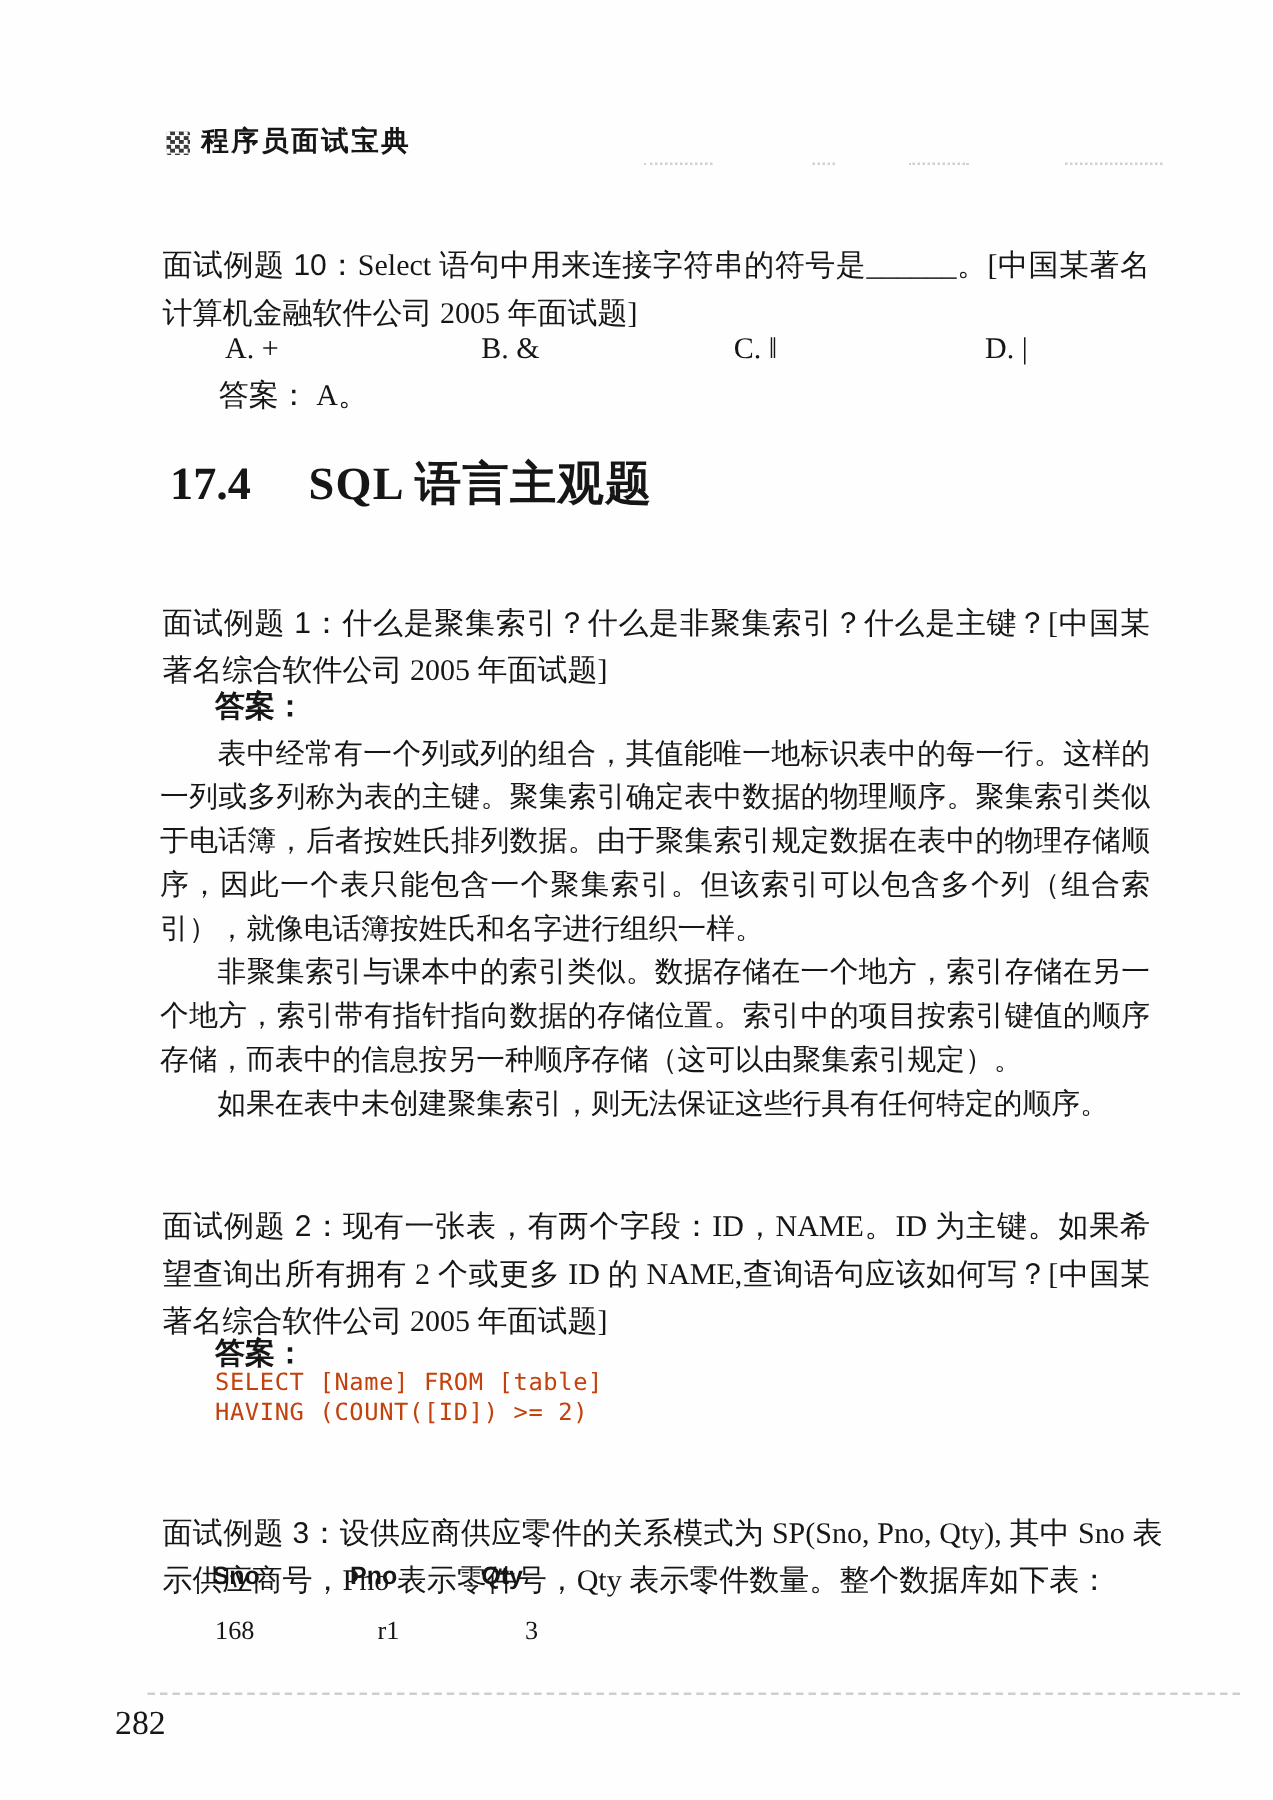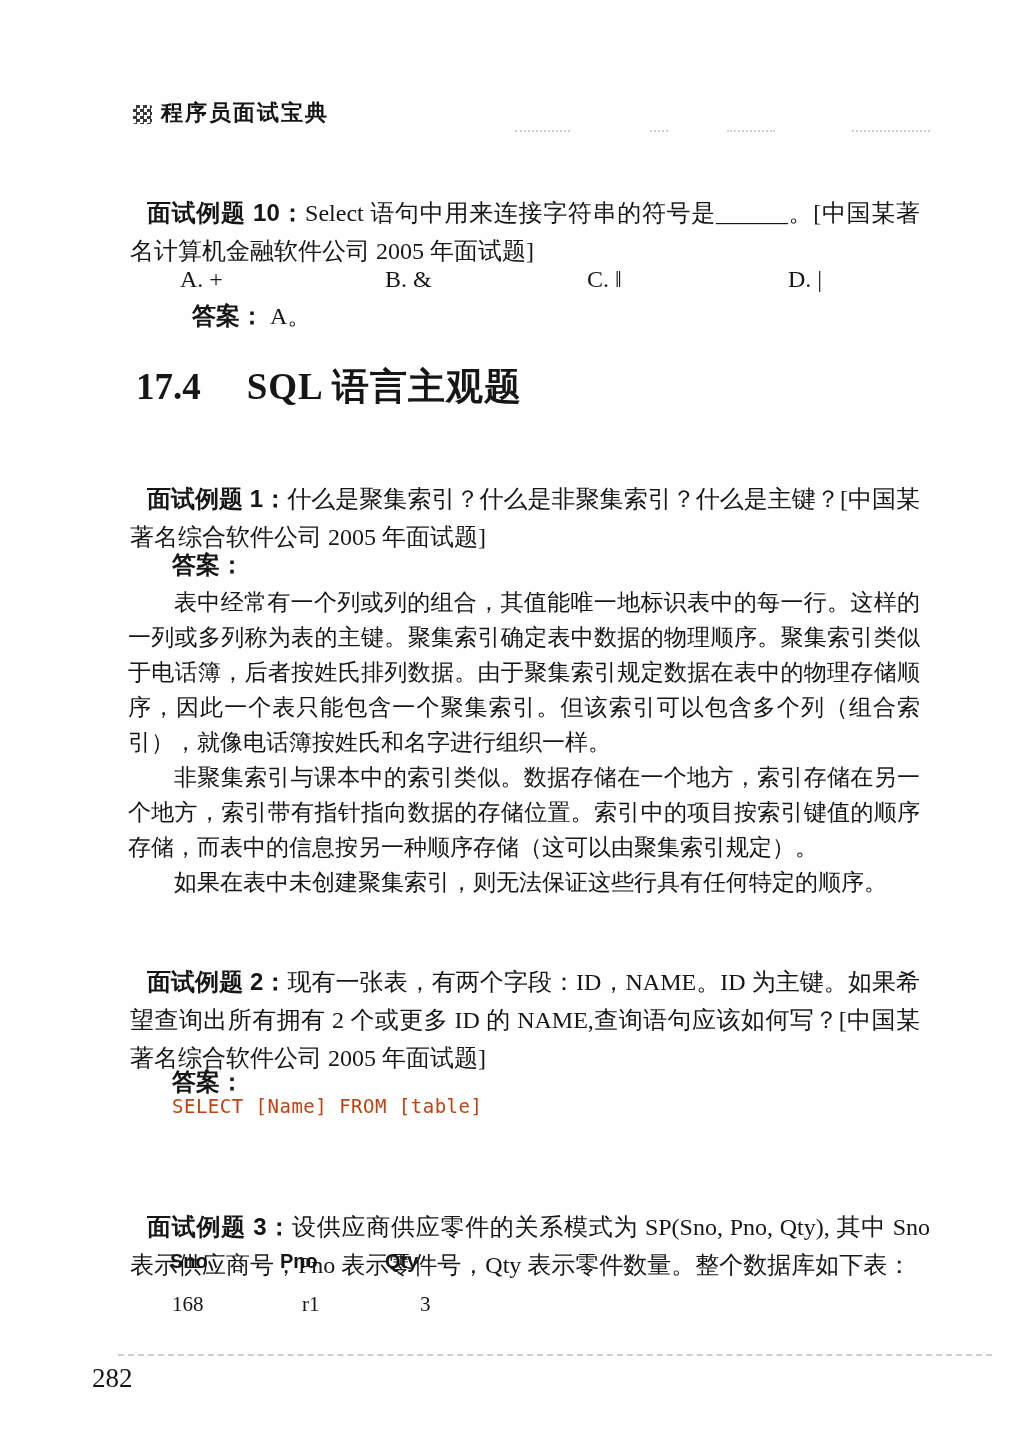--- a/index.html
+++ b/index.html
@@ -32,21 +32,21 @@
     position: absolute; top: 1354px; left: 118px; width: 874px; height: 0;
     border-top: 2px dashed #a8a8a8; opacity: .55;
   }
   
   .qpara {
     position: absolute; left: 130px; width: 790px;
     font-size: 24px; line-height: 38px; text-align: justify;
   }
   .qlabel {
     font-family: "Liberation Sans", sans-serif;
-    font-weight: bold; font-size: 24px; margin-left: 17px;
+    font-weight: normal; font-size: 24px;
   }
   
   .options { position: absolute; top: 266px; left: 130px; width: 790px; height: 34px; font-size: 24px; }
   .opt { position: absolute; top: 0; white-space: nowrap; }
   .opt-a { left: 50px; } .opt-b { left: 255px; } .opt-c { left: 457px; } .opt-d { left: 658px; }
   
   .ans-line { position: absolute; left: 175px; font-size: 24px; }
   .ans10 { top: 300px; }
   
   .heading {
@@ -127,20 +127,21 @@
     <p>非聚集索引与课本中的索引类似。数据存储在一个地方，索引存储在另一个地方，索引带有指针指向数据的存储位置。索引中的项目按索引键值的顺序存储，而表中的信息按另一种顺序存储（这可以由聚集索引规定）。</p>
     <p>如果在表中未创建聚集索引，则无法保证这些行具有任何特定的顺序。</p>
   </div>
 
   <p class="qpara" style="top:939px;line-height:38px;"><span class="qlabel">面试例题 2：</span><span>现有一张表，有两个字段：ID，NAME。ID 为主键。如果希望查询出所有拥有 2 个或更多 ID 的 NAME,查询语句应该如何写？[中国某著名综合软件公司 2005 年面试题]</span></p>
 
   <div class="ans-label ans2-label">答案：</div>
 
   <div class="code">
     <div>SELECT [Name] FROM [table]</div>
+    <div>HAVING (COUNT([ID]) &gt;= 2)</div>
   </div>
 
   <p class="qpara" style="top:1184px;width:800px;"><span class="qlabel">面试例题 3：</span><span>设供应商供应零件的关系模式为 SP(Sno, Pno, Qty), 其中 Sno 表示供应商号，Pno 表示零件号，Qty 表示零件数量。整个数据库如下表：</span></p>
 
   <div class="sp-table">
     <span class="sp-th th-sno">Sno</span>
     <span class="sp-th th-pno">Pno</span>
     <span class="sp-th th-qty">Qty</span>
     <span class="sp-td td-sno">168</span>
     <span class="sp-td td-pno">r1</span>

